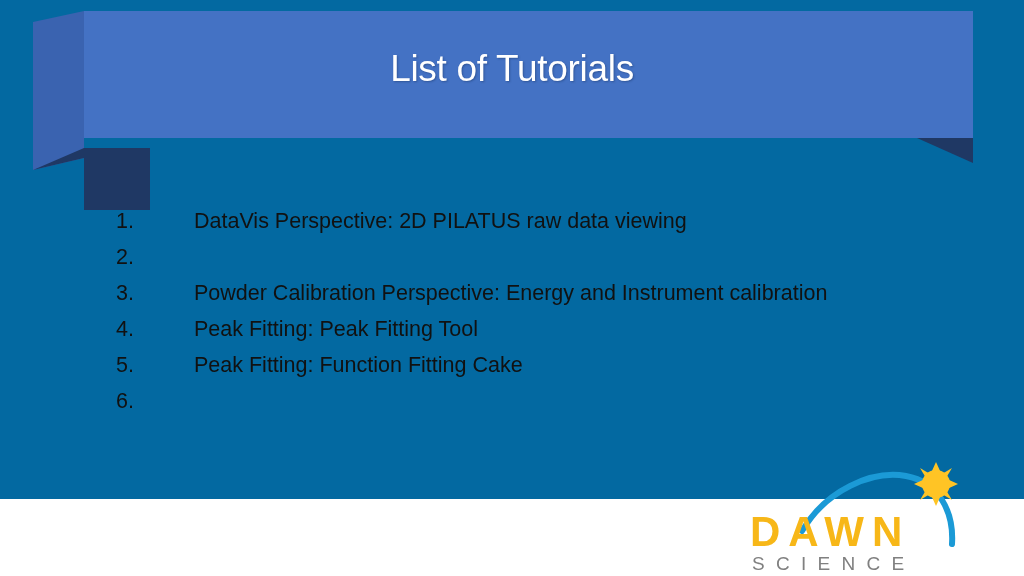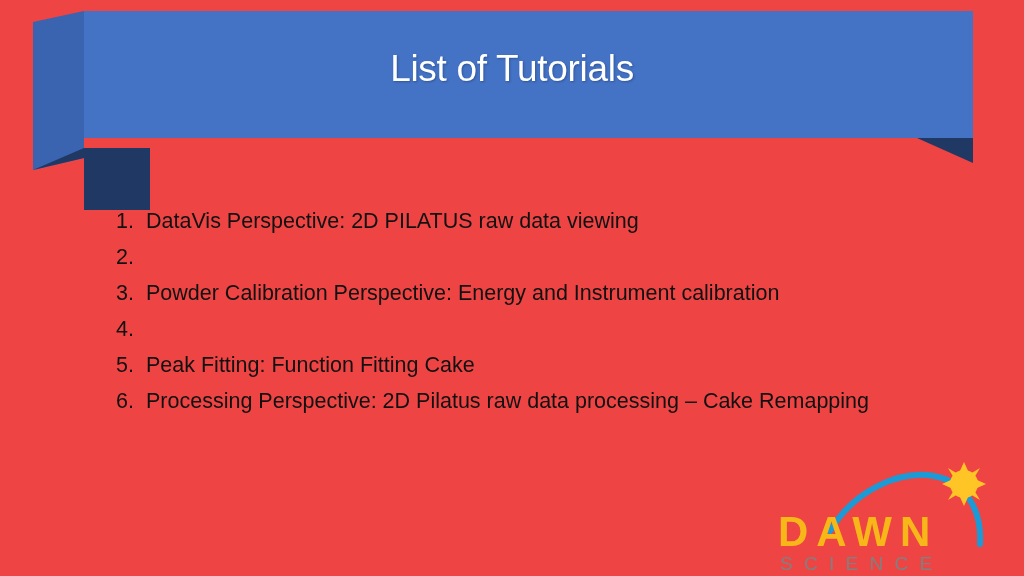--- a/index.html
+++ b/index.html
@@ -13,22 +13,22 @@
     background: #ffffff;
     font-family: "Liberation Sans", sans-serif;
     overflow: hidden;
     position: relative;
   }
 
   .slide {
     position: absolute;
     inset: 0;
     width: 1024px;
-    height: 576px;
-    background: #ef4444;
+    height: 499px;
+    background: #0369a1;
   }
 
   
   .banner {
     position: absolute;
     left: 0;
     top: 0;
     width: 1024px;
     height: 210px;
     pointer-events: none;
@@ -73,26 +73,27 @@
   }
   .list-num {
     width: 30px;
     flex: 0 0 30px;
     text-align: left;
     color: #111111;
   }
   .list-text {
     flex: 0 1 auto;
     color: #111111;
+    margin-left: 48px;
   }
 
   
   .logo {
     position: absolute;
-    left: 768px;
+    left: 740px;
     top: 462px;
     width: 240px;
     height: 114px;
     text-align: right;
   }
   .logo svg {
     display: block;
   }
 </style>
 </head>
@@ -125,30 +126,30 @@
       <span class="list-num">2.</span>
     </div>
 
     <div class="list-row">
       <span class="list-num">3.</span>
       <span class="list-text">Powder Calibration Perspective: Energy and Instrument calibration</span>
     </div>
 
     <div class="list-row">
       <span class="list-num">4.</span>
+      <span class="list-text">Peak Fitting: Peak Fitting Tool</span>
     </div>
 
     <div class="list-row">
       <span class="list-num">5.</span>
       <span class="list-text">Peak Fitting: Function Fitting Cake</span>
     </div>
 
     <div class="list-row">
       <span class="list-num">6.</span>
-      <span class="list-text">Processing Perspective: 2D Pilatus raw data processing – Cake Remapping</span>
     </div>
 
   </div>
 
   <div class="logo">
     <svg width="240" height="114" viewBox="0 0 240 114" xmlns="http://www.w3.org/2000/svg">
 
       <path d="M 62 69 C 86 28 132 8 166 14 C 199 20 214 50 212 82" fill="none" stroke="#1B9AD6" stroke-width="6" stroke-linecap="round"></path>
 
       <g>

